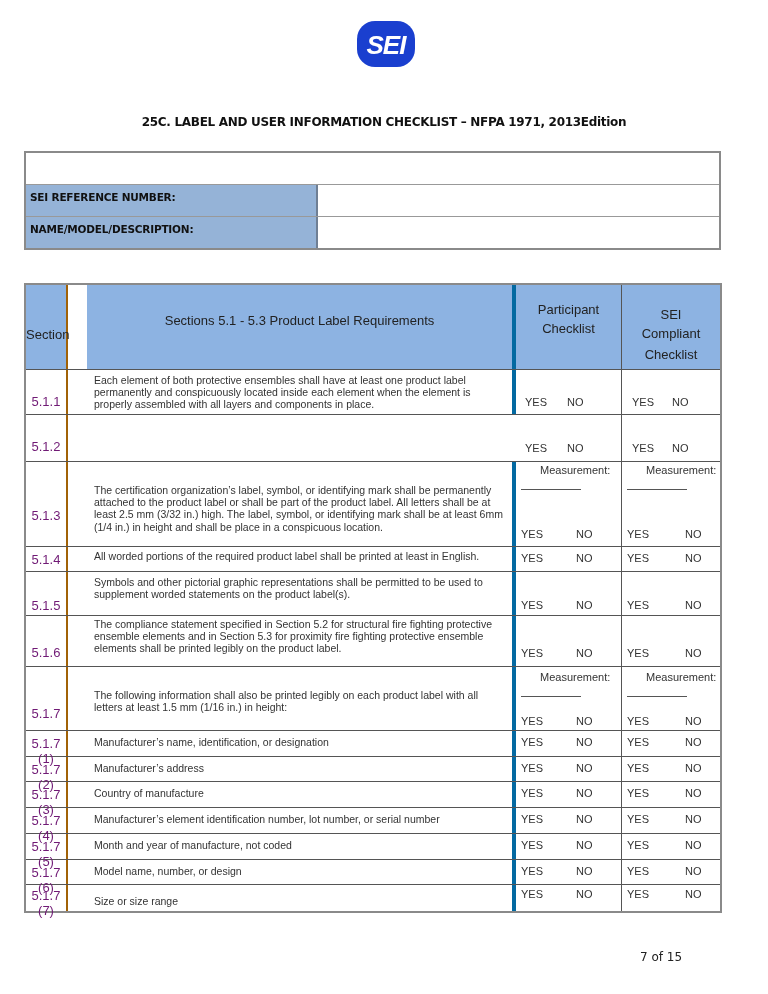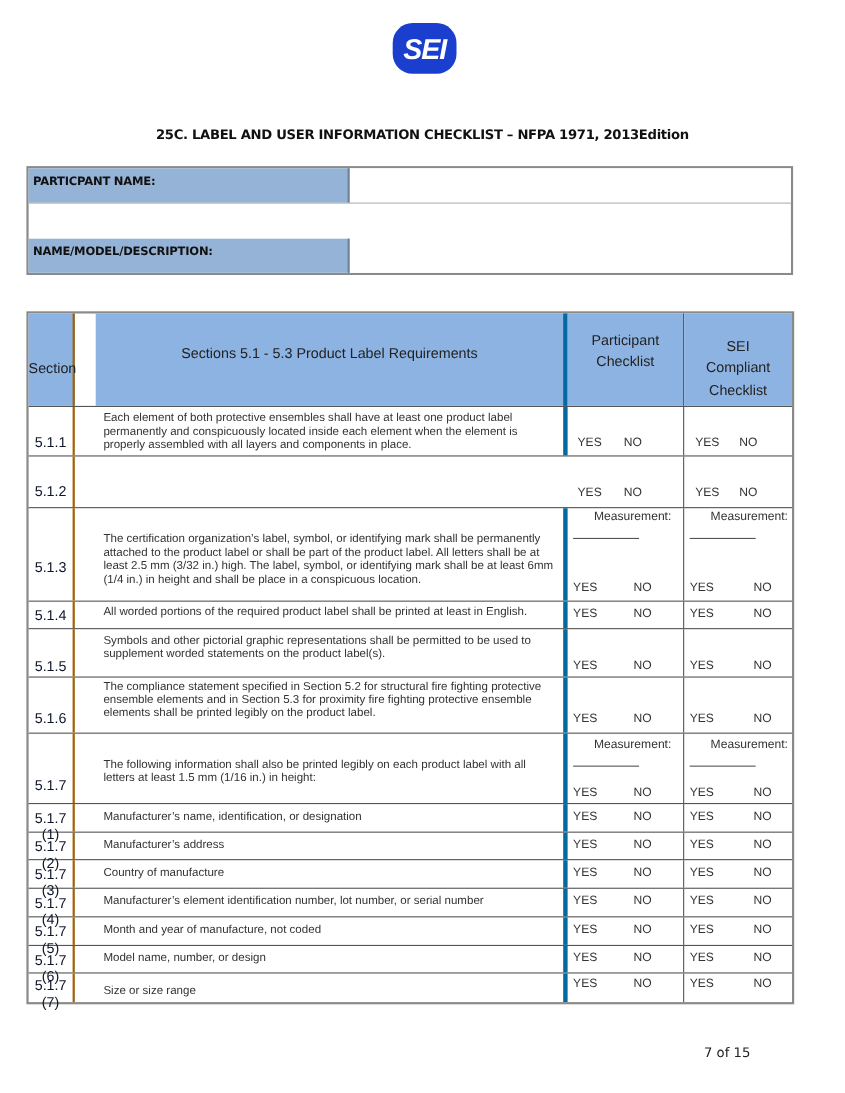--- a/index.html
+++ b/index.html
@@ -17,21 +17,21 @@
 
   
   .main { left:24px; top:283px; width:698px; height:630px; border:2px solid #8a8a8a; box-sizing:border-box; }
   .row { position:absolute; left:0; width:694px; box-sizing:border-box; border-bottom:1px solid #555; }
   .cell { position:absolute; top:0; height:100%; box-sizing:border-box; }
   .c-sec { left:0; width:42px; border-right:2px solid #a16207; }
   .c-desc { left:61px; width:429px; border-right:4px solid #0369a1; }
   .c-part { left:490px; width:106px; border-right:1px solid #555; }
   .c-sei { left:596px; width:98px; }
   .hdr { background:#8db3e2; }
-  .sec-text { position:absolute; left:0; width:100%; text-align:center; font-size:13px; color:#0f172a; }
+  .sec-text { position:absolute; left:0; width:100%; text-align:center; font-size:13px; color:#701a75; }
   .desc-text { position:absolute; left:7px; right:6px; font-size:10.5px; line-height:12.2px; color:#333; }
   .yn { position:absolute; font-size:11px; color:#333; }
   .meas { position:absolute; left:4px; font-size:11px; color:#333;margin-left:20px; }
   .meas-line { position:absolute; left:5px; width:60px; border-bottom:1px solid #555; }
   .hdr-text { position:absolute; width:100%; text-align:center; font-size:13px; color:#222; line-height:19px; }
   .page-num { left:640px; top:950px; font-family:"DejaVu Sans", sans-serif; font-size:12px; color:#222; }
 </style>
 </head>
 <body>
 
@@ -39,21 +39,24 @@
   <svg width="62" height="52" viewBox="0 0 62 52">
     <rect x="2" y="3" width="58" height="46" rx="18" ry="18" fill="#1a3fcf"></rect>
     <text x="31" y="36" text-anchor="middle" font-family="Liberation Sans, sans-serif" font-style="italic" font-weight="bold" font-size="26" fill="#fff" letter-spacing="-1">SEI</text>
   </svg>
 </div>
 
 <div class="abs title">25C. LABEL AND USER INFORMATION CHECKLIST – NFPA 1971, 2013Edition</div>
 
 <div class="abs info">
   <div class="info-row" style="top:0">
-    <div class="info-label">PARTICPANT NAME:</div>
+    <div class="info-value"></div>
+  </div>
+  <div class="info-row" style="top:32px">
+    <div class="info-label">SEI REFERENCE NUMBER:</div>
     <div class="info-value"></div>
   </div>
   <div class="info-row" style="top:64px;height:31px">
     <div class="info-label">NAME/MODEL/DESCRIPTION:</div>
     <div class="info-value"></div>
   </div>
 </div>
 
 <div class="abs main">
 

